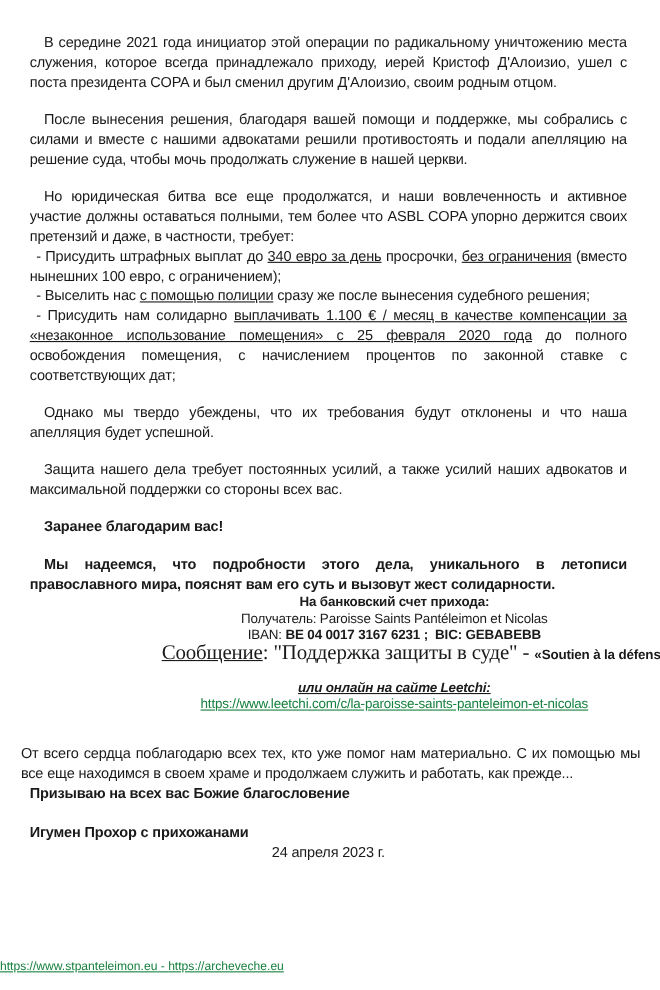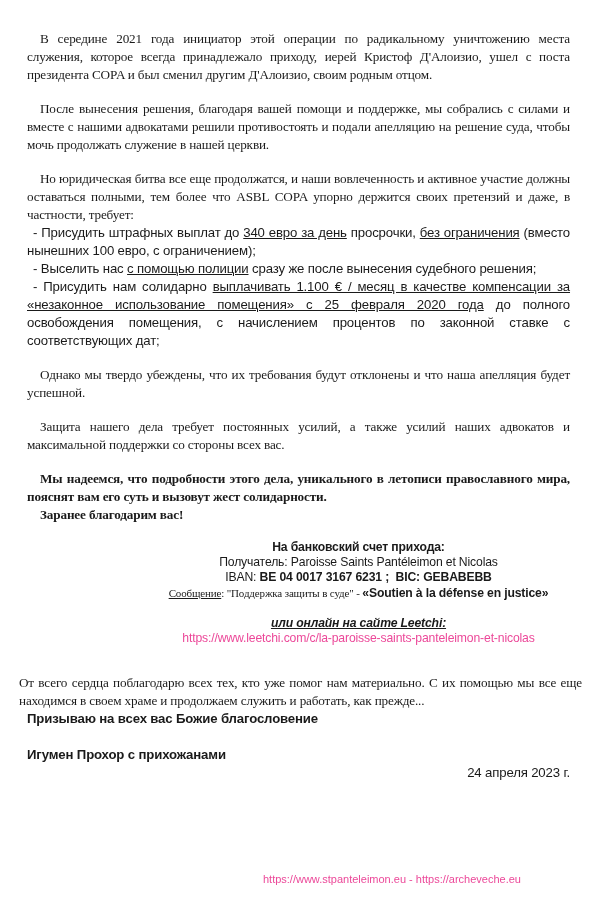--- a/index.html
+++ b/index.html
@@ -11,46 +11,46 @@
     font-family: "Liberation Sans", "DejaVu Sans", sans-serif;
     color: #1a1a1a;
   }
   .page {
     padding: 30px 30px 0 27px;
     font-size: 13.2px;
     line-height: 18px;
     text-align: justify;
     letter-spacing: -0.15px;
   }
-  .para { margin: 0 0 16px 0; text-indent: 13px; font-family: Liberation Serif, serif; }
+  .para { margin: 0 0 16px 0; text-indent: 13px; }
   .para.nogap { margin-bottom: 0; }
   .bullet { margin: 0; text-indent: 6px; }
   .bullets { margin: 0 0 16px 0; }
   .b { font-weight: bold; }
   .u { text-decoration: underline; }
   .bi { font-weight: bold; font-style: italic; text-decoration: underline; }
   .bank {
     margin: 0 0 28px 120px;
     font-size: 12.2px;
     line-height: 15.2px;
     text-align: center;
     text-indent: 0;
     white-space: nowrap;
   }
   .bank-gap { height: 15px; }
-  .serif { font-family: "Liberation Serif", serif; font-size: 11px; }
-  .link { color: #ec4899; cursor: pointer; }
+  .serif { font-family: "Liberation Serif", serif; font-size: 19px; }
+  .link { color: #15803d; text-decoration: underline; cursor: pointer; }
   .wide { margin-left: -8px; margin-right: -12px; text-indent: 0; }
   .blessing { text-align: left; padding-right: 76px; margin: 0; font-weight: bold; }
   .signature { font-weight: bold; margin-top: 18px; text-align: left; }
-  .date-line { text-align: right; margin: 0; }
+  .date-line { text-align: center; margin: 0; }
   .footer {
     position: absolute;
-    top: 872px; left: 12px; right: 0;
-    text-align: right;
+    top: 872px; left: 0; right: 0;
+    text-align: left;
     padding-right: 79px;
     font-size: 11px;
     line-height: 14px;
   }
 </style>
 </head>
 <body>
 
 <div class="page">
 
@@ -63,22 +63,22 @@
   <div class="bullets">
     <p class="bullet"><span>- Присудить штрафных выплат до </span><span class="u">340 евро за день</span><span> просрочки, </span><span class="u">без ограничения</span><span> (вместо нынешних 100 евро, с ограничением);</span></p>
     <p class="bullet"><span>- Выселить нас </span><span class="u">с помощью полиции</span><span> сразу же после вынесения судебного решения;</span></p>
     <p class="bullet"><span>- Присудить нам солидарно </span><span class="u">выплачивать 1.100 € / месяц в качестве компенсации за «незаконное использование помещения» с 25 февраля 2020 года</span><span> до полного освобождения помещения, с начислением процентов по законной ставке с соответствующих дат;</span></p>
   </div>
 
   <p class="para">Однако мы твердо убеждены, что их требования будут отклонены и что наша апелляция будет успешной.</p>
 
   <p class="para">Защита нашего дела требует постоянных усилий, а также усилий наших адвокатов и максимальной поддержки со стороны всех вас.</p>
 
+  <p class="para b">Заранее благодарим вас!</p>
   <p class="para nogap b">Мы надеемся, что подробности этого дела, уникального в летописи православного мира, пояснят вам его суть и вызовут жест солидарности.</p>
-  <p class="para b">Заранее благодарим вас!</p>
 
   <div class="bank">
     <div class="b">На банковский счет прихода:</div>
     <div>Получатель: Paroisse Saints Pantéleimon et Nicolas</div>
     <div><span>IBAN: </span><span class="b">BE 04 0017 3167 6231 ; &nbsp;BIC: GEBABEBB</span></div>
     <div><span class="serif u">Сообщение</span><span class="serif">: "Поддержка защиты в суде" - </span><span class="b">«Soutien à la défense en justice»</span></div>
     <div class="bank-gap"></div>
     <div class="bi">или онлайн на сайте Leetchi:</div>
     <div class="link">https://www.leetchi.com/c/la-paroisse-saints-panteleimon-et-nicolas</div>
   </div>

